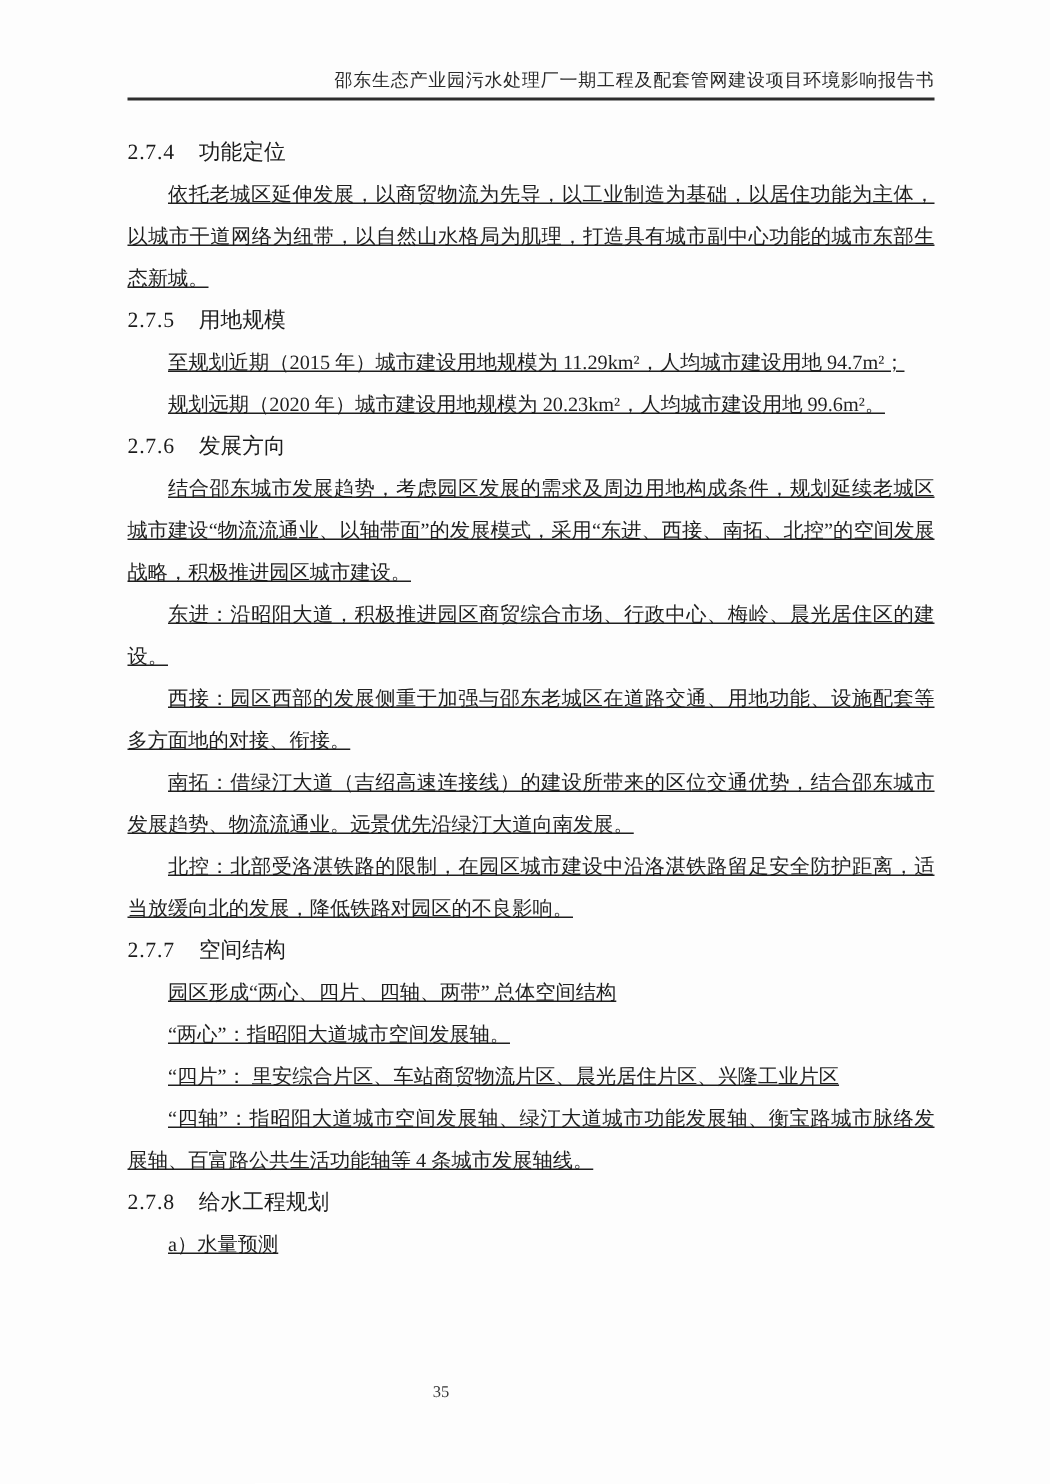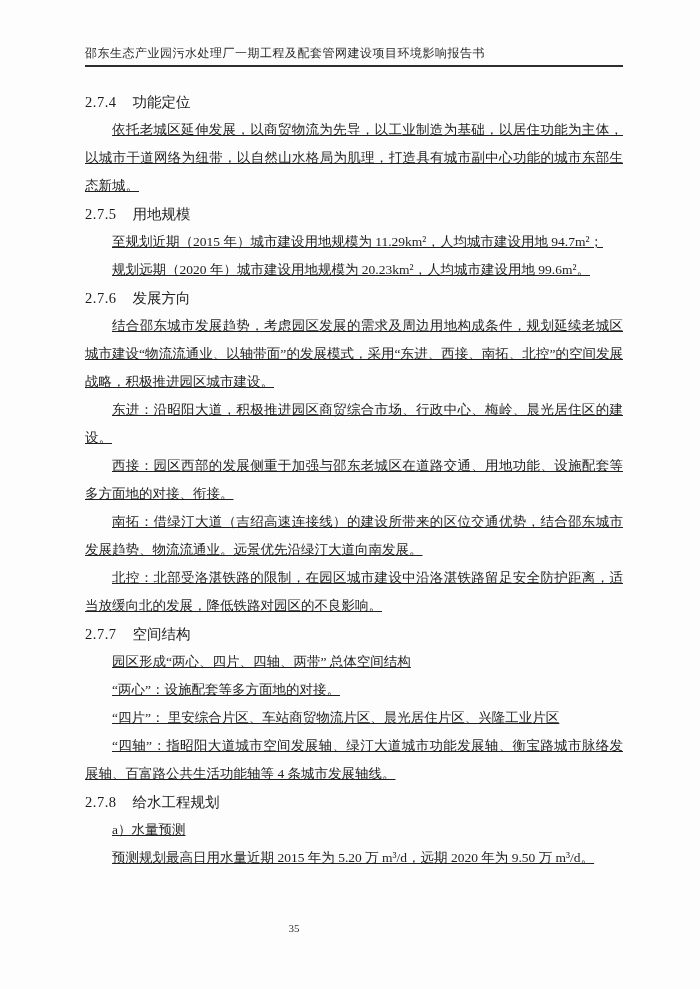--- a/index.html
+++ b/index.html
@@ -10,20 +10,21 @@
     background: #fdfdfd;
     font-family: "Liberation Serif", "DejaVu Serif", serif;
     color: #1f1f1f;
     overflow: hidden;
   }
   .page-header {
     position: absolute;
     top: 45px;
     left: 85px;
     width: 538px;
+    text-align: right;
     font-size: 12px;
     line-height: 16px;
     letter-spacing: 0.5px;
     color: #2a2a2a;
     padding-bottom: 4px;
     border-bottom: 2px solid #2e2e2e;
   }
   .doc-body {
     position: absolute;
     top: 88px;
@@ -69,22 +70,21 @@
       <p class="body-para">至规划近期（2015 年）城市建设用地规模为 11.29km²，人均城市建设用地 94.7m²；</p>
       <p class="body-para">规划远期（2020 年）城市建设用地规模为 20.23km²，人均城市建设用地 99.6m²。</p>
       <div class="sec-heading"><span class="sec-num">2.7.6</span><span class="sec-title">发展方向</span></div>
       <p class="body-para">结合邵东城市发展趋势，考虑园区发展的需求及周边用地构成条件，规划延续老城区城市建设“物流流通业、以轴带面”的发展模式，采用“东进、西接、南拓、北控”的空间发展战略，积极推进园区城市建设。</p>
       <p class="body-para">东进：沿昭阳大道，积极推进园区商贸综合市场、行政中心、梅岭、晨光居住区的建设。</p>
       <p class="body-para">西接：园区西部的发展侧重于加强与邵东老城区在道路交通、用地功能、设施配套等多方面地的对接、衔接。</p>
       <p class="body-para">南拓：借绿汀大道（吉绍高速连接线）的建设所带来的区位交通优势，结合邵东城市发展趋势、物流流通业。远景优先沿绿汀大道向南发展。</p>
       <p class="body-para">北控：北部受洛湛铁路的限制，在园区城市建设中沿洛湛铁路留足安全防护距离，适当放缓向北的发展，降低铁路对园区的不良影响。</p>
       <div class="sec-heading"><span class="sec-num">2.7.7</span><span class="sec-title">空间结构</span></div>
       <p class="body-para">园区形成“两心、四片、四轴、两带” 总体空间结构</p>
-      <p class="body-para">“两心”：设施配套等多方面地的对接。</p>
+      <p class="body-para">“两心”：指昭阳大道城市空间发展轴。</p>
       <p class="body-para">“四片”： 里安综合片区、车站商贸物流片区、晨光居住片区、兴隆工业片区</p>
       <p class="body-para">“四轴”：指昭阳大道城市空间发展轴、绿汀大道城市功能发展轴、衡宝路城市脉络发展轴、百富路公共生活功能轴等 4 条城市发展轴线。</p>
       <div class="sec-heading"><span class="sec-num">2.7.8</span><span class="sec-title">给水工程规划</span></div>
       <p class="body-para">a）水量预测</p>
-      <p class="body-para">预测规划最高日用水量近期 2015 年为 5.20 万 m³/d，远期 2020 年为 9.50 万 m³/d。</p>
     </main>
 
   <div class="page-footer">35</div>
 </div>
 
 </body></html>

